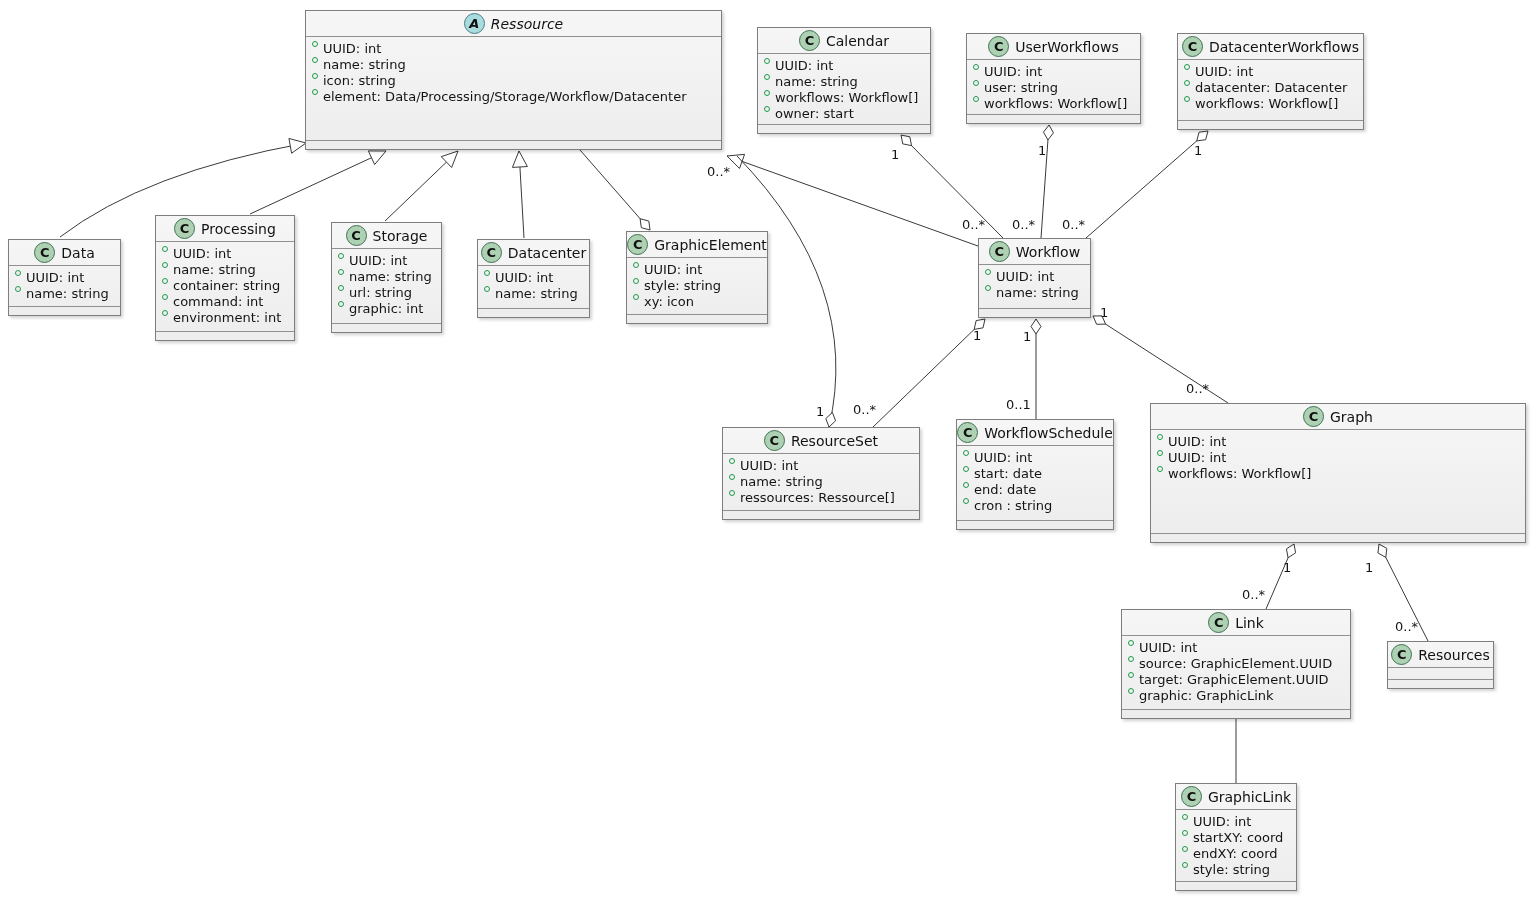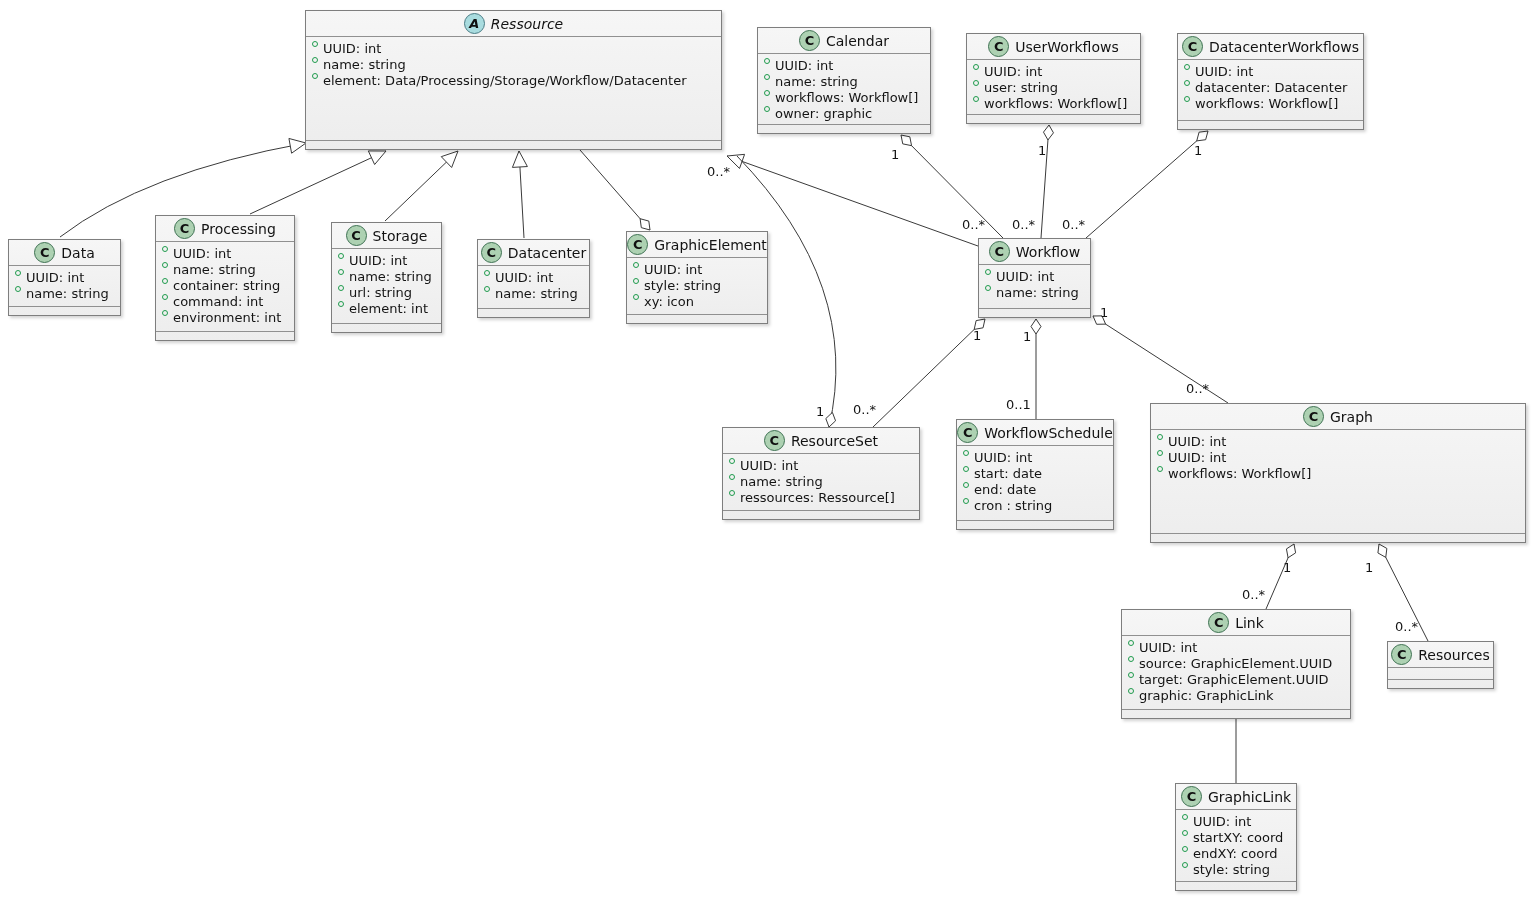--- a/index.html
+++ b/index.html
@@ -90,20 +90,24 @@
         <div class="arow">
           <span class="bullet"></span>
           <span class="atext">UUID: int</span>
         </div>
         <div class="arow">
           <span class="bullet"></span>
           <span class="atext">name: string</span>
         </div>
         <div class="arow">
           <span class="bullet"></span>
+          <span class="atext">icon: string</span>
+        </div>
+        <div class="arow">
+          <span class="bullet"></span>
           <span class="atext">element: Data/Processing/Storage/Workflow/Datacenter</span>
         </div>
       </div>
       <div class="foot"></div>
     </div>
     <div class="uml-class" style="left: 757px; top: 27px; width: 174px; height: 107px;">
       <div class="head">
         <span class="circ cls">C</span>
         <span class="cname">Calendar</span>
       </div>
@@ -115,21 +119,21 @@
         <div class="arow">
           <span class="bullet"></span>
           <span class="atext">name: string</span>
         </div>
         <div class="arow">
           <span class="bullet"></span>
           <span class="atext">workflows: Workflow[]</span>
         </div>
         <div class="arow">
           <span class="bullet"></span>
-          <span class="atext">owner: graphic</span>
+          <span class="atext">owner: start</span>
         </div>
       </div>
       <div class="foot"></div>
     </div>
     <div class="uml-class" style="left: 966px; top: 33px; width: 175px; height: 91px;">
       <div class="head">
         <span class="circ cls">C</span>
         <span class="cname">UserWorkflows</span>
       </div>
       <div class="attrs">
@@ -228,21 +232,21 @@
         <div class="arow">
           <span class="bullet"></span>
           <span class="atext">name: string</span>
         </div>
         <div class="arow">
           <span class="bullet"></span>
           <span class="atext">url: string</span>
         </div>
         <div class="arow">
           <span class="bullet"></span>
-          <span class="atext">element: int</span>
+          <span class="atext">graphic: int</span>
         </div>
       </div>
       <div class="foot"></div>
     </div>
     <div class="uml-class" style="left: 477px; top: 239px; width: 113px; height: 79px;">
       <div class="head">
         <span class="circ cls">C</span>
         <span class="cname">Datacenter</span>
       </div>
       <div class="attrs">

